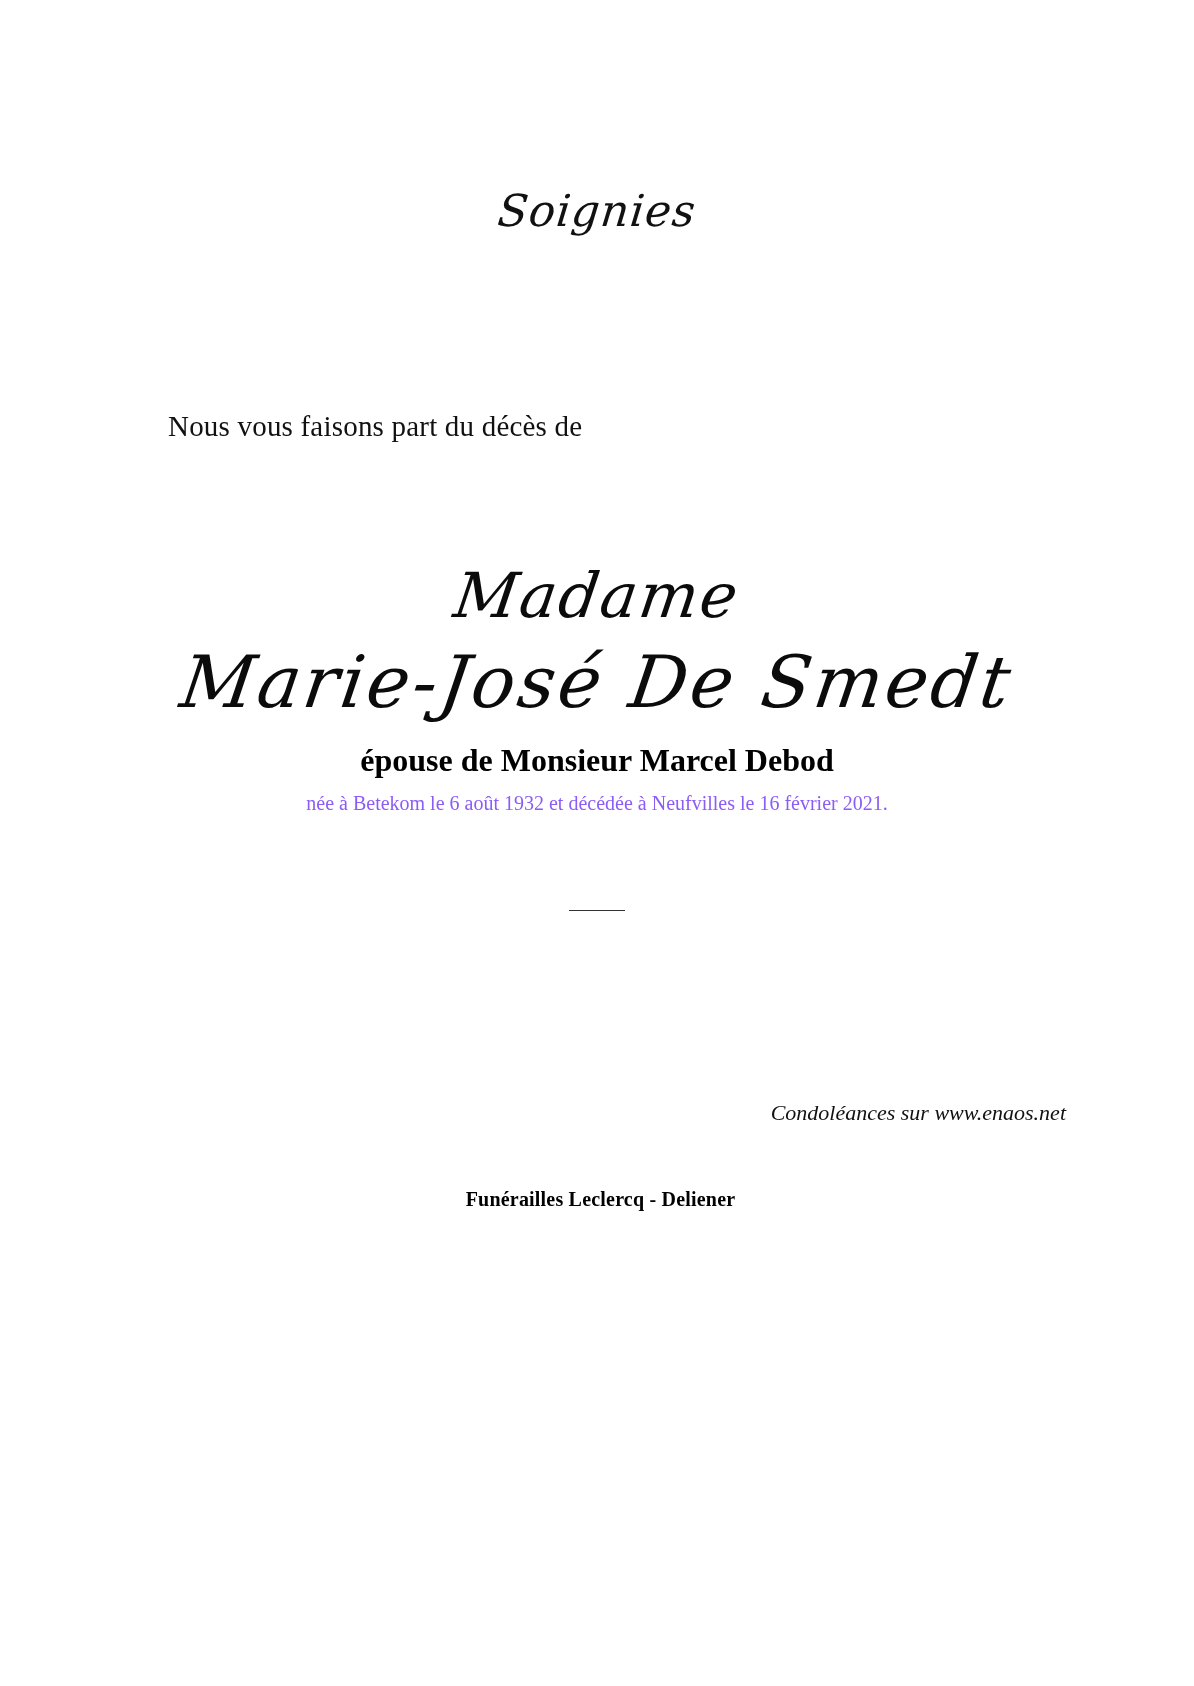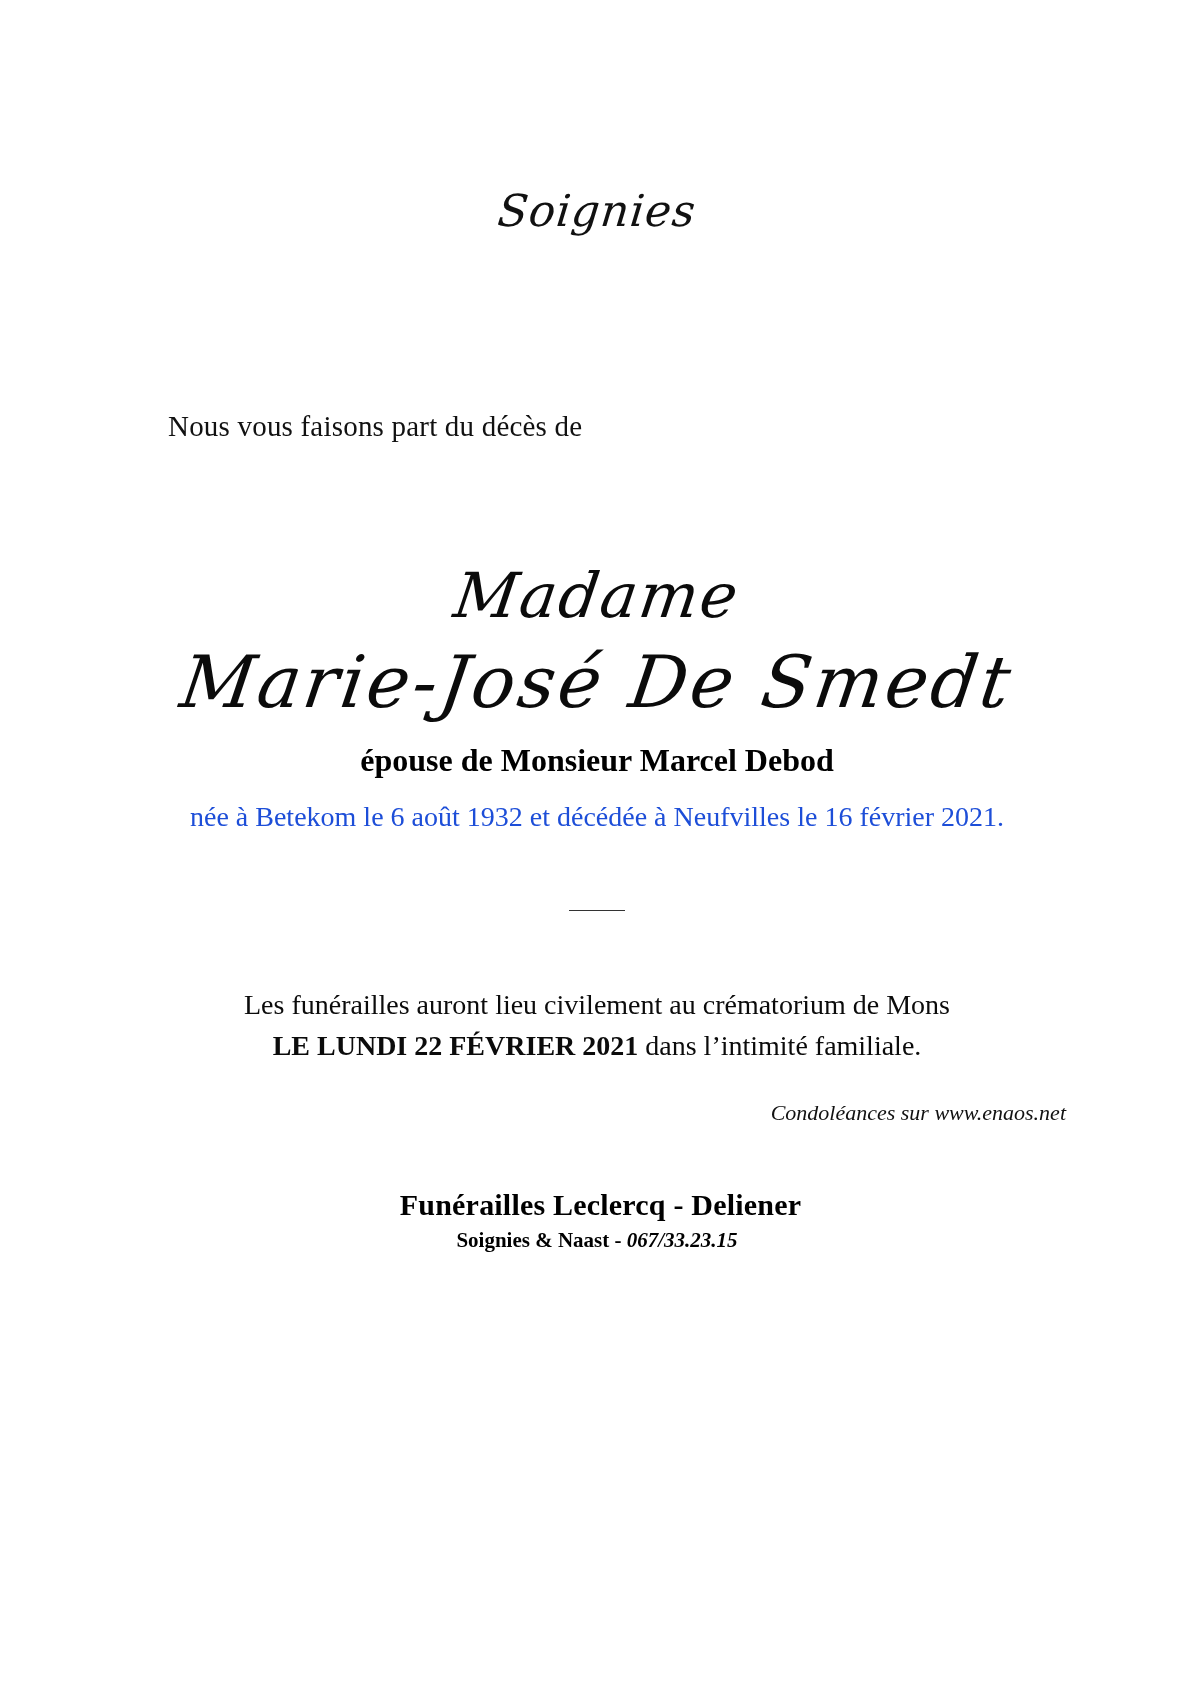--- a/index.html
+++ b/index.html
@@ -79,24 +79,24 @@
 
   .spouse {
     margin-top: 18px;
     font-family: "Liberation Serif", serif;
     font-weight: bold;
     font-size: 32px;
     color: #000;
   }
 
   .birth-death {
-    margin-top: 22px;
+    margin-top: 13px;
     font-family: "Liberation Serif", serif;
-    font-size: 28px;
-    color: #1d4ed8;
+    font-size: 20px;
+    color: #8b5cf6;
   }
 
   .divider {
     position: absolute;
     top: 910px;
     left: 50%;
     transform: translateX(-50%);
     width: 56px;
     height: 0;
     border-top: 1.5px solid #333;
@@ -130,21 +130,21 @@
   .footer {
     position: absolute;
     top: 1188px;
     left: 0;
     width: 1194px;
     text-align: center;
   }
 
   .footer-name {
     font-weight: bold;
-    font-size: 30px;
+    font-size: 20px;
     color: #000;
     letter-spacing: 0.2px;
     padding-left: 7px;
   }
 
   .footer-contact {
     margin-top: 6px;
     font-size: 21px;
     font-weight: bold;
     color: #000;
@@ -166,25 +166,20 @@
 
   <div class="title-block">
     <div class="madame">Madame</div>
     <div class="deceased-name">Marie-José De Smedt</div>
     <div class="spouse">épouse de Monsieur Marcel Debod</div>
     <div class="birth-death">née à Betekom le 6 août 1932 et décédée à Neufvilles le 16 février 2021.</div>
   </div>
 
   <div class="divider"></div>
 
-  <div class="funeral">
-    <div>Les funérailles auront lieu civilement au crématorium de Mons</div>
-    <div><span class="strong">LE LUNDI 22 FÉVRIER 2021</span><span> dans l’intimité familiale.</span></div>
-  </div>
 
   <div class="condolences">Condoléances sur www.enaos.net</div>
 
   <div class="footer">
     <div class="footer-name">Funérailles Leclercq - Deliener</div>
-    <div class="footer-contact"><span>Soignies &amp; Naast - </span><span class="phone">067/33.23.15</span></div>
   </div>
 
 </div>
 
 </body></html>

